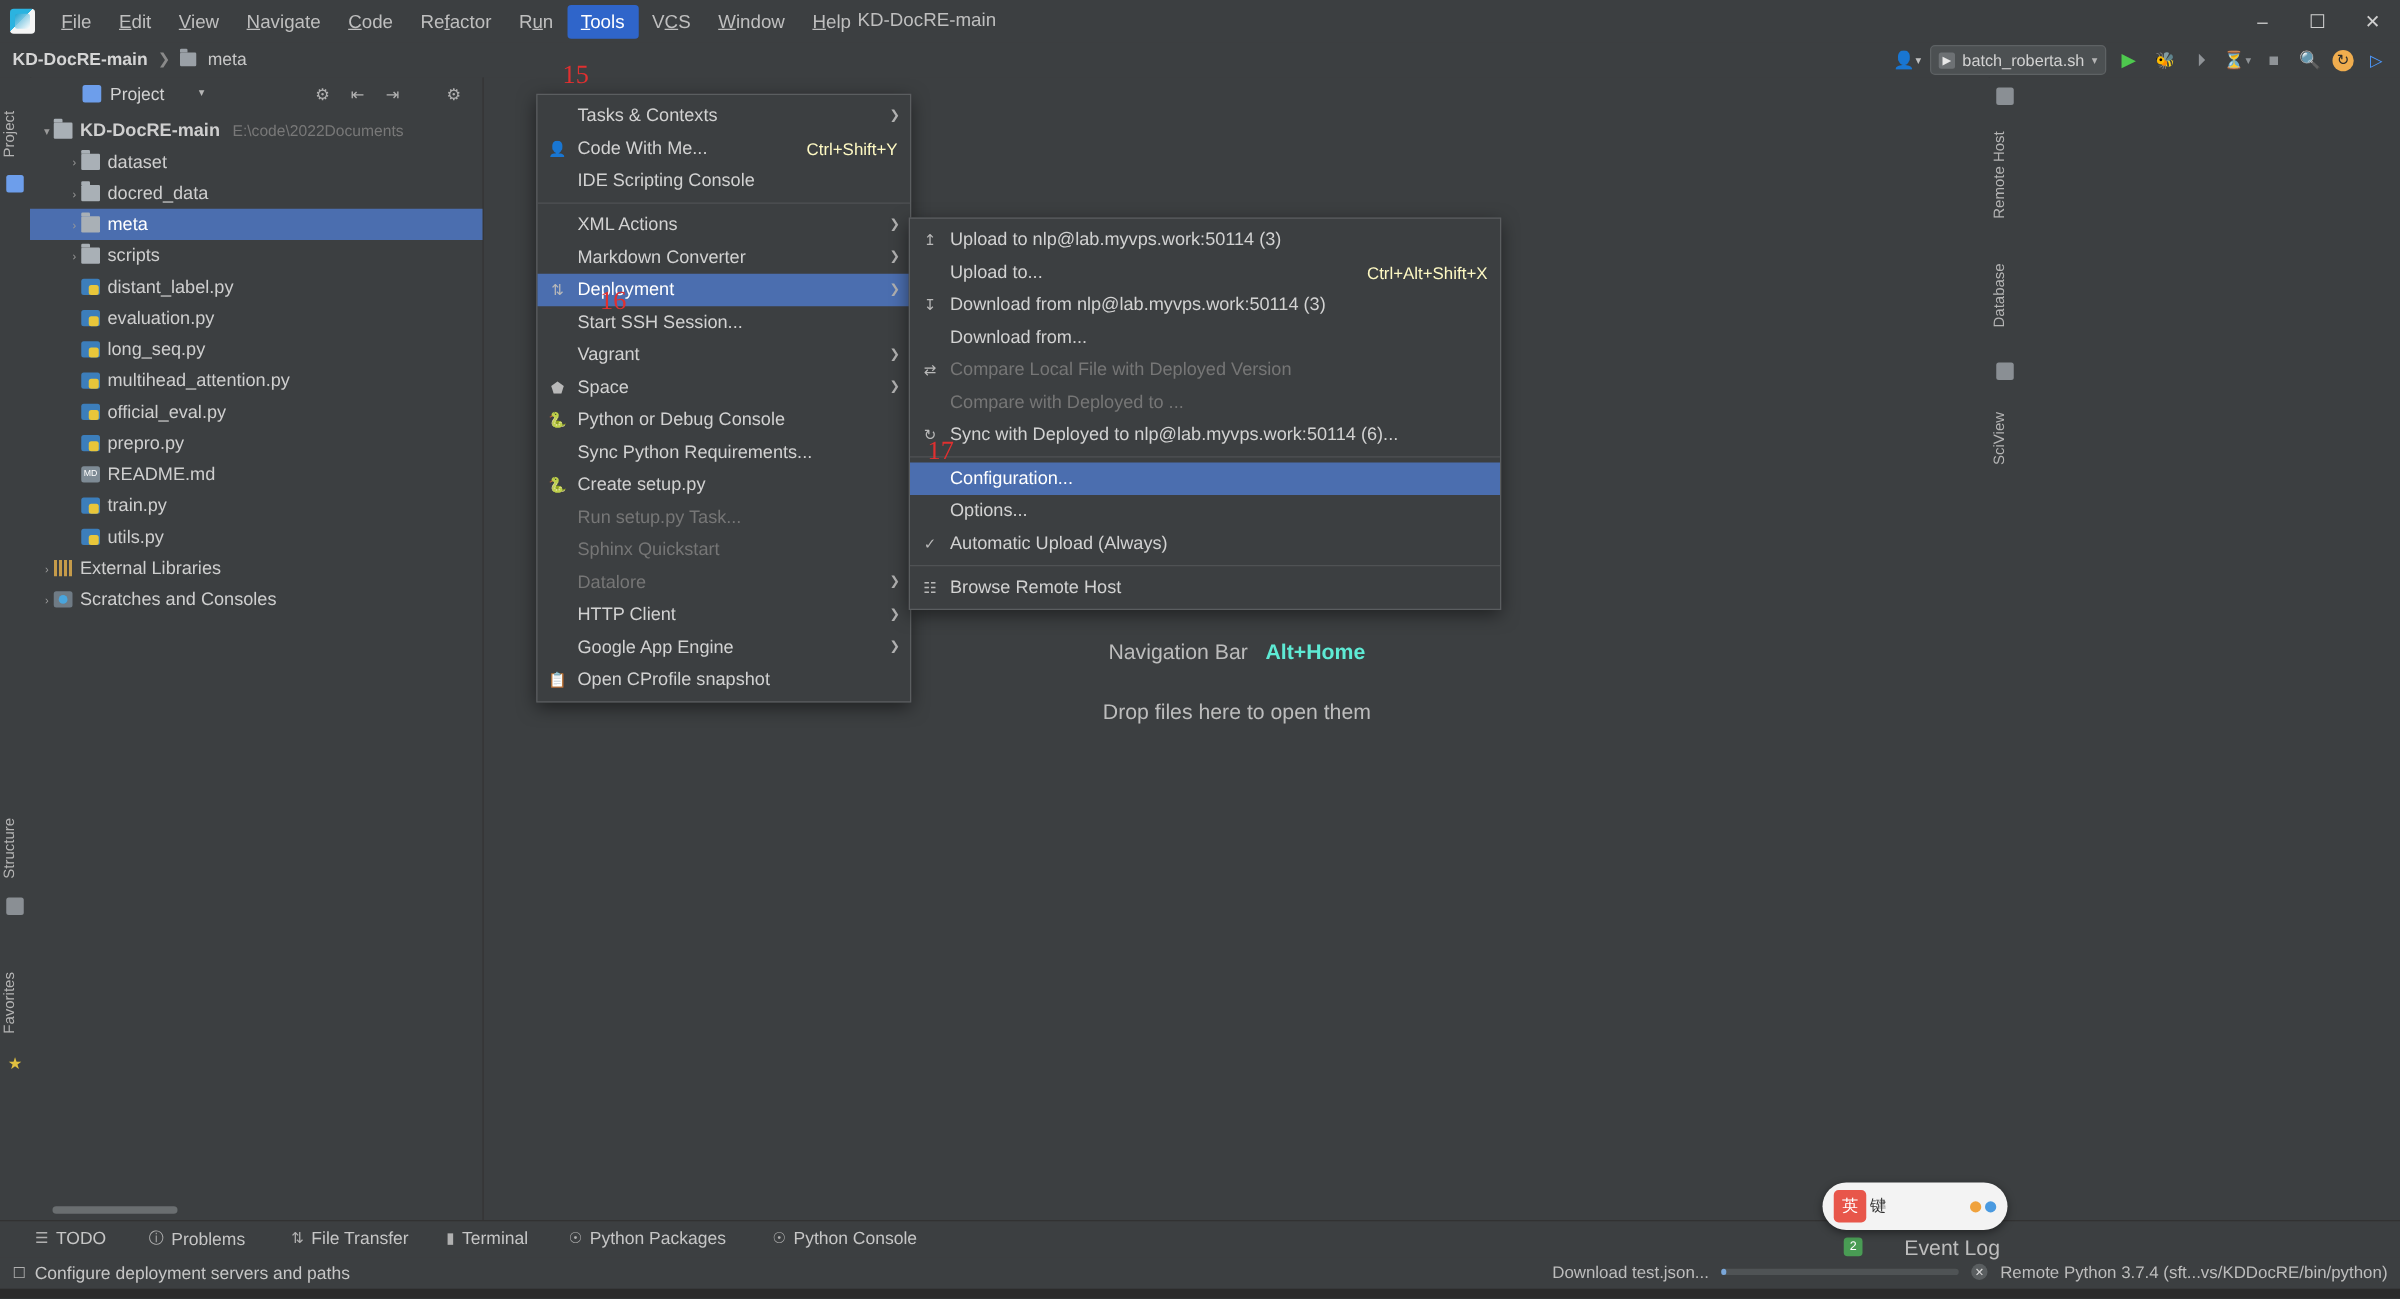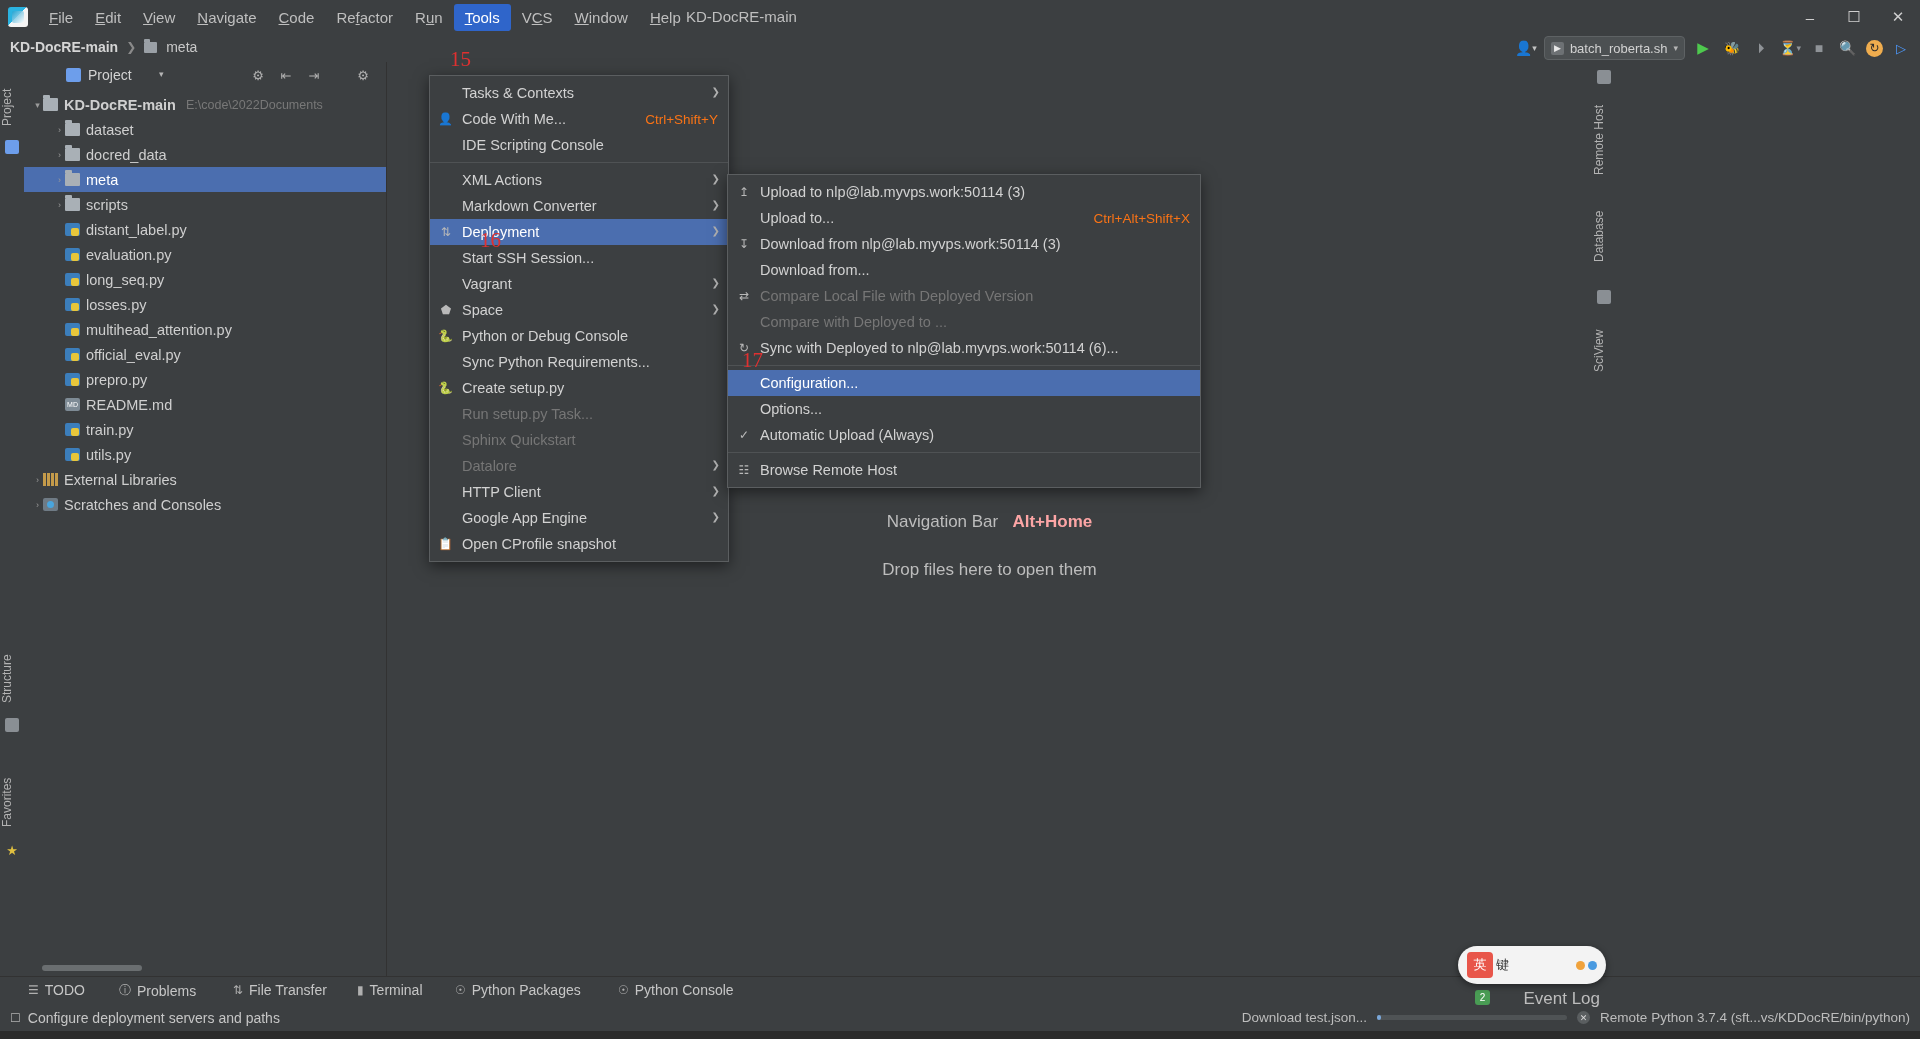--- a/index.html
+++ b/index.html
@@ -67,31 +67,31 @@
   .fi.md{background:#7e8b95;border-radius:2px;font-size:7px;color:#fff;text-align:center;line-height:13px;}
   .fi.lib{background:repeating-linear-gradient(90deg,#c59b4a 0 3px,#3c3f41 3px 4px);}
   .fi.scr{background:#6f7b85;border-radius:2px;}
   .fi.scr:after{content:"";position:absolute;left:4px;top:3px;width:7px;height:7px;border-radius:50%;background:#49a5dd;}
   .dim{color:#787878;font-size:12.5px;margin-left:10px;}
 
   
   .editor{position:absolute;left:387px;top:62px;right:24px;bottom:62px;background:#3c3f41;}
   .drop{position:absolute;left:0;right:0;top:0;text-align:center;}
   .dropline{font-size:17px;color:#9a9a9a;}
-  .dropline .key{color:#fca5a5;font-weight:bold;}
+  .dropline .key{color:#5eead4;font-weight:bold;}
   .dropline .lbl{color:#bdbdbd;}
 
   
   .menu{position:absolute;background:#3c3f41;border:1px solid #5b5e60;box-shadow:0 4px 14px rgba(0,0,0,.5);padding:4px 0;z-index:40;}
   .mrow{position:relative;height:26px;display:flex;align-items:center;font-size:14.5px;color:#d2d2d2;padding:0 10px 0 32px;white-space:nowrap;}
   .mrow.hl{background:#4b6eaf;color:#ffffff;}
   .mrow.disabled{color:#767676;}
   .mrow .mico{position:absolute;left:8px;top:5px;width:16px;height:16px;display:flex;align-items:center;justify-content:center;font-size:12px;color:#b9b9b9;}
   .mrow .sub{position:absolute;right:8px;top:6px;font-size:10px;color:#b0b0b0;}
-  .mrow .acc{margin-left:auto;padding-left:40px;font-size:13.5px;color:#f97316;}
+  .mrow .acc{margin-left:auto;padding-left:40px;font-size:13.5px;color:#fef9c3;}
   .msep{height:1px;background:#4f5254;margin:4px 0;}
 
   .toolsmenu{left:429px;top:32px;width:298px;margin-top:43px;}
   .deploymenu{left:727px;top:174px;width:472px;}
 
   
   .anno{position:absolute;color:#e03030;font-size:21px;font-family:"Liberation Serif",serif;z-index:60;}
 
   
   .bottombar{position:absolute;left:0;bottom:33px;width:1920px;height:29px;background:#3c3f41;border-top:1px solid #323232;}
@@ -241,25 +241,20 @@
           <span>evaluation.py</span>
         </div>
         <div class="row">
           <span class="arrow" style="margin-left: 30px;"></span>
           <span class="fi py"></span>
           <span>long_seq.py</span>
         </div>
         <div class="row">
           <span class="arrow" style="margin-left: 30px;"></span>
           <span class="fi py"></span>
-          <span>losses.py</span>
-        </div>
-        <div class="row">
-          <span class="arrow" style="margin-left: 30px;"></span>
-          <span class="fi py"></span>
           <span>multihead_attention.py</span>
         </div>
         <div class="row">
           <span class="arrow" style="margin-left: 30px;"></span>
           <span class="fi py"></span>
           <span>official_eval.py</span>
         </div>
         <div class="row">
           <span class="arrow" style="margin-left: 30px;"></span>
           <span class="fi py"></span>

